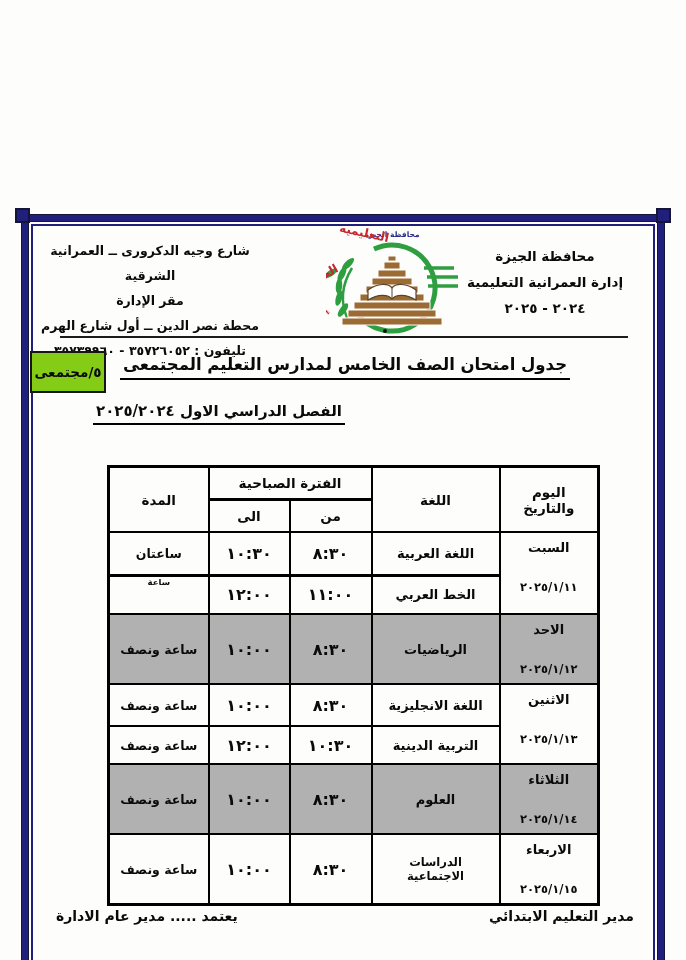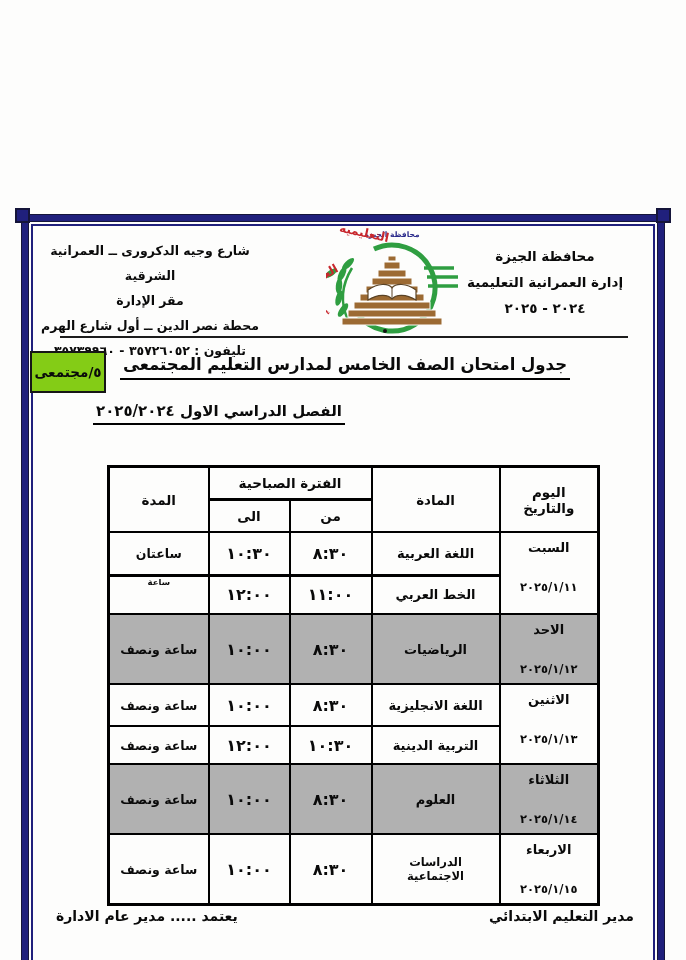--- a/index.html
+++ b/index.html
@@ -155,21 +155,21 @@
     <colgroup>
       <col style="width:99px">
         <col style="width:128px">
         <col style="width:82px">
         <col style="width:81px">
         <col style="width:100px">
     </colgroup>
     <tbody>
       <tr class="hr1">
         <th rowspan="2">اليوم والتاريخ</th>
-        <th rowspan="2">المادة</th>
+        <th rowspan="2">اللغة</th>
         <th colspan="2" style="border-bottom-width:3px;">الفترة الصباحية</th>
         <th rowspan="2">المدة</th>
       </tr>
       <tr class="hr2">
         <th>من</th>
         <th>الى</th>
       </tr>
 
       <tr class="r1">
         <td rowspan="2" class="day-span">

